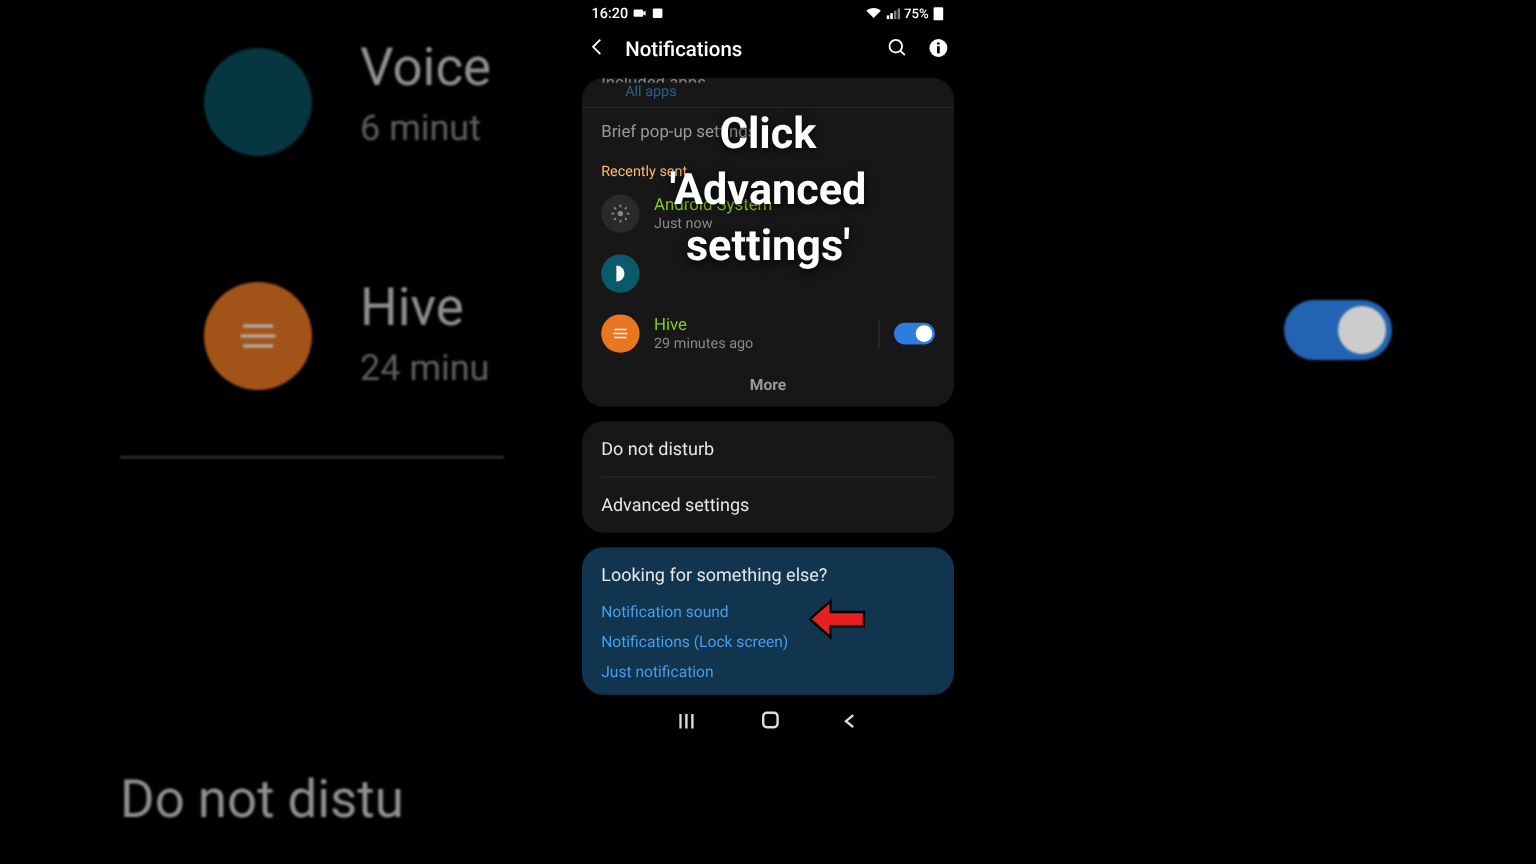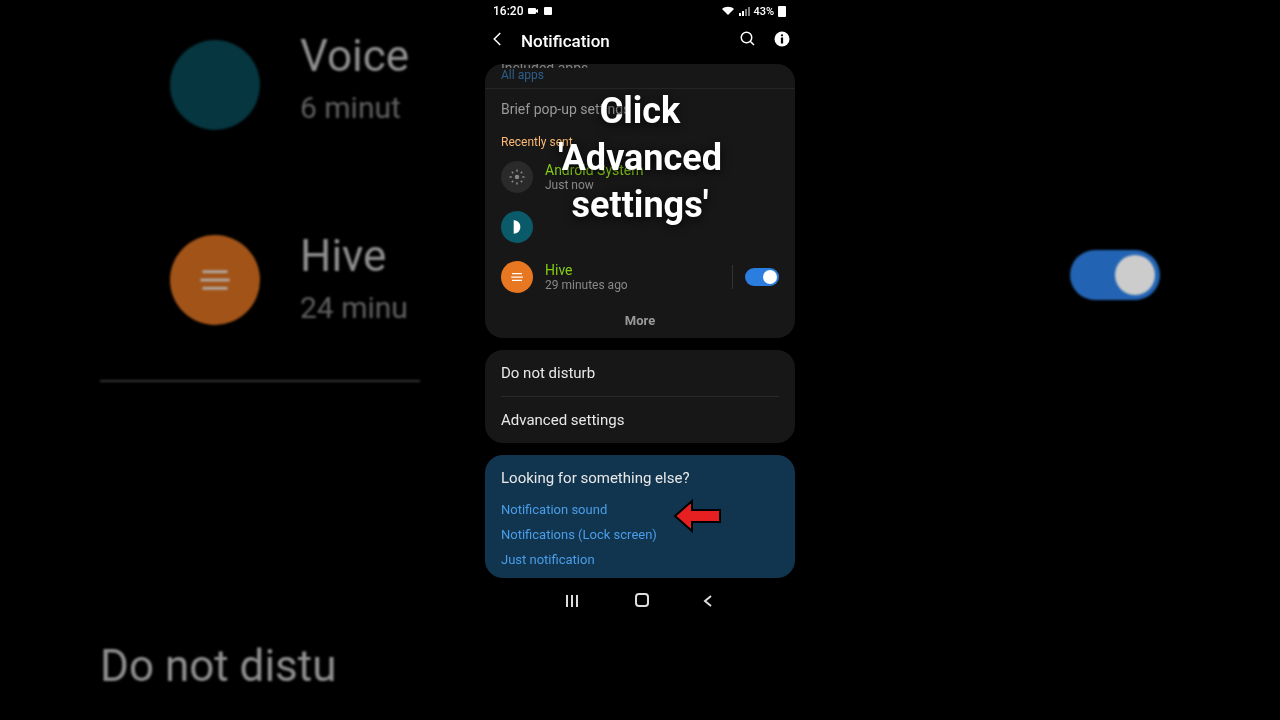--- a/index.html
+++ b/index.html
@@ -12,21 +12,21 @@
 .status-right { display: flex; align-items: center; gap: 3px; font-size: 11px; }
 
 .header { display: flex; align-items: center; padding: 10px 14px 8px; gap: 14px; }
 .header-title { color: #fff; font-size: 17px; font-weight: 500; flex: 1; }
 .back-arrow { color: #fff; font-size: 18px; }
 .header-icons { display: flex; gap: 16px; align-items: center; }
 
 .card { background: #171717; margin: 0 10px 12px; border-radius: 18px; overflow: hidden; }
 
 .cut-item { padding: 8px 16px 6px; }
-.cut-sub { color: #3b8ed8; font-size: 12px; }
+.cut-sub { color: #3b8ed8; font-size: 12px; margin-left: 20px; }
 
 .item-plain { padding: 12px 16px; color: #9a9a9a; font-size: 14px; }
 .sub-label { color: #fdba74; font-size: 12px; padding: 6px 16px 4px; }
 
 .app-row { display: flex; align-items: center; padding: 8px 16px 10px; gap: 12px; }
 .app-icon { width: 32px; height: 32px; border-radius: 50%; flex-shrink: 0; display: flex; align-items: center; justify-content: center; }
 .icon-gear { background: #2a2a2a; }
 .icon-bixby { background: #0a5a6a; }
 .icon-hive { background: #e87722; }
 .app-info { flex: 1; }
@@ -94,34 +94,34 @@
         </svg>
     </div>
     <div class="status-right">
       <svg width="14" height="10" viewBox="0 0 14 10">
           <path d="M7 9L1 3c3-3 9-3 12 0L7 9z" fill="#fff"></path>
         </svg>
       <svg width="12" height="10" viewBox="0 0 12 10">
           <path d="M1 7h2v3H1zM4 5h2v5H4zM7 3h2v7H7zM10 1h2v9h-2z" fill="#fff" opacity="0.5"></path>
           <path d="M1 7h2v3H1zM4 5h2v5H4z" fill="#fff"></path>
         </svg>
-      <span>43%</span>
+      <span>75%</span>
       <svg width="10" height="12" viewBox="0 0 10 12">
           <rect x="1" y="1" width="8" height="11" rx="1" fill="#fff"></rect>
         </svg>
     </div>
   </div>
 
   <div class="header">
     <span class="back-arrow">
       <svg width="18" height="18" viewBox="0 0 24 24">
           <path d="M15 4l-8 8 8 8" stroke="#fff" stroke-width="2" fill="none"></path>
         </svg>
     </span>
-    <span class="header-title">Notification</span>
+    <span class="header-title">Notifications</span>
     <div class="header-icons">
       <span>
         <svg width="18" height="18" viewBox="0 0 24 24">
             <circle cx="10" cy="10" r="7" stroke="#fff" stroke-width="2" fill="none"></circle>
             <path d="M15 15l5 5" stroke="#fff" stroke-width="2"></path>
           </svg>
       </span>
       <span>
         <svg width="18" height="18" viewBox="0 0 24 24">
             <circle cx="12" cy="12" r="10" fill="#fff"></circle>

